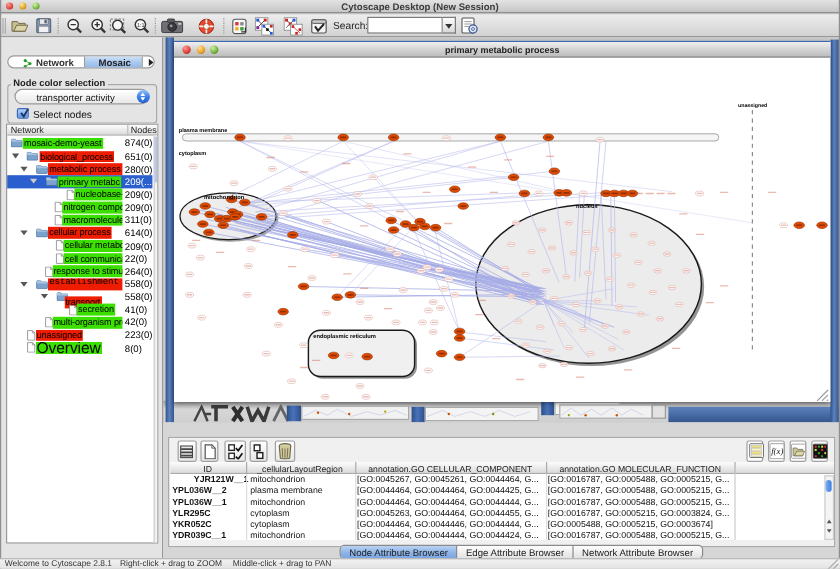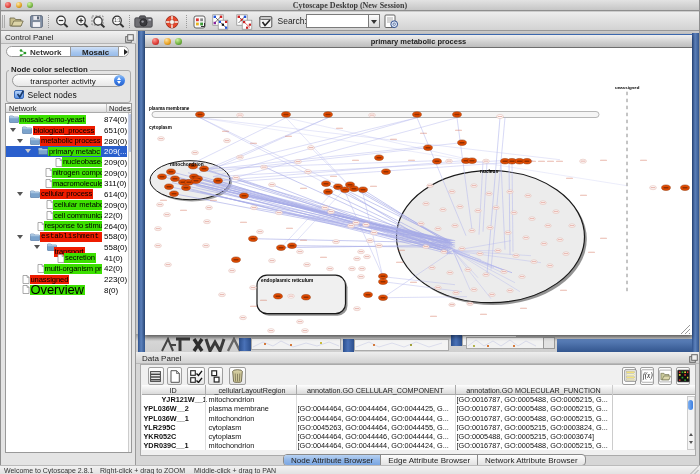--- a/index.html
+++ b/index.html
@@ -1,18 +1,18 @@
 <!DOCTYPE html>
 <html><head><meta charset="utf-8"><style>
 *{margin:0;padding:0;box-sizing:border-box;}
 body{width:700px;height:474px;font-family:"Liberation Sans",sans-serif;position:relative;overflow:hidden;background:#ccc;}
 .abs{position:absolute;}
 </style></head><body>
 
-<div class="abs" style="left:0;top:0;width:700px;height:10.5px;background:linear-gradient(#e3e3e3,#c6c6c6);border-bottom:1px solid #8e8e8e;font-family:Liberation Serif, serif;">
+<div class="abs" style="left:0;top:0;width:700px;height:10.5px;background:linear-gradient(#e3e3e3,#c6c6c6);border-bottom:1px solid #8e8e8e;">
  <div class="abs" style="left:5px;top:2.2px;width:6px;height:6px;border-radius:50%;background:radial-gradient(circle at 35% 30%,#ff9a94,#e0443e 60%,#a02622);"></div>
  <div class="abs" style="left:16.3px;top:2.2px;width:6px;height:6px;border-radius:50%;background:radial-gradient(circle at 35% 30%,#ffe9a8,#dfa123 60%,#a06d10);"></div>
  <div class="abs" style="left:26.6px;top:2.2px;width:6px;height:6px;border-radius:50%;background:radial-gradient(circle at 35% 30%,#d2f5a2,#77b544 60%,#47731f);"></div>
  <div class="abs" style="left:0;top:0.8px;width:700px;text-align:center;font-size:8px;font-weight:bold;color:#3a3a3a;">Cytoscape Desktop (New Session)</div>
 </div>
 
 <div class="abs" style="left:0;top:11.5px;width:700px;height:19.5px;background:linear-gradient(#ededed,#d2d2d2);border-bottom:1px solid #989898;">
  <div class="abs" style="left:2px;top:3px;width:1px;height:13px;background:#aaa;"></div>
  <div class="abs" style="left:4px;top:3px;width:1px;height:13px;background:#aaa;"></div>
 
@@ -634,27 +634,20 @@
 
     <svg class="abs" style="left:533px;top:288px" width="13" height="12" viewBox="0 0 13 12">
         <line x1="3" y1="11" x2="12" y2="2" stroke="#999" stroke-width="1"></line>
         <line x1="7" y1="11" x2="12" y2="6" stroke="#999" stroke-width="1"></line>
         <line x1="11" y1="11" x2="12" y2="10" stroke="#999" stroke-width="1"></line>
       </svg>
   </div>
 </div>
 
 <div class="abs" style="left:0;top:31px;width:136px;height:434px;background:#e4e4e4;border-right:1px solid #9a9a9a;">
-  <div class="abs" style="left:0;top:0;width:136px;height:13px;background:linear-gradient(#f2f2f2,#d8d8d8);border-bottom:1px solid #b5b5b5;">
-    <div class="abs" style="left:5px;top:2px;font-size:8px;color:#222;">Control Panel</div>
-    <svg class="abs" style="left:125px;top:2.5px" width="9" height="9" viewBox="0 0 9 9">
-        <rect x="0.7" y="2.7" width="5.6" height="5.6" fill="none" stroke="#666" stroke-width="1"></rect>
-        <rect x="2.7" y="0.7" width="5.6" height="5.6" fill="#eee" stroke="#666" stroke-width="1"></rect>
-      </svg>
-  </div>
 
   <div class="abs" style="left:6px;top:14.5px;width:123px;height:11.5px;background:#fff;border:1px solid #9a9a9a;border-radius:6px;overflow:hidden;">
     <svg class="abs" style="left:12px;top:2px" width="8" height="8" viewBox="0 0 8 8">
         <circle cx="2" cy="1.5" r="1.3" fill="#2a9a2a"></circle>
         <circle cx="2" cy="6.5" r="1.3" fill="#2a9a2a"></circle>
         <circle cx="6" cy="4" r="1.3" fill="#2a9a2a"></circle>
         <path d="M2 1.5 L6 4 L2 6.5" stroke="#2a9a2a" stroke-width="0.7" fill="none"></path>
       </svg>
     <div class="abs" style="left:23px;top:1px;font-size:8px;font-weight:bold;color:#333;">Network</div>
     <div class="abs" style="left:63px;top:0;width:49px;height:11.5px;background:linear-gradient(#cfe0f7,#a6c6ee 50%,#8fb5e8);border-left:1px solid #9a9a9a;border-right:1px solid #9a9a9a;"></div>
@@ -829,27 +822,20 @@
           <div style="position:absolute;left:28.5px;top:0.6px;max-width:72.0px;overflow:hidden;white-space:nowrap;background:#3ce000;color:#000;font-size:13px;line-height:9.6px;padding:0 1px;letter-spacing:-0.1px;">Overview</div>
           <div style="position:absolute;left:103px;top:1px;font-size:8px;color:#000;">8(0)</div>
         </div>
     </div>
     <div class="abs" style="left:121.5px;top:9.5px;width:5.5px;height:340px;background:#f2f2f2;border-left:1px solid #ccc;"></div>
     <div class="abs" style="left:122px;top:10px;width:4.5px;height:38px;background:linear-gradient(90deg,#cdd4e8,#9fb0d8);border-radius:2px;"></div>
   </div>
 </div>
 
 <div class="abs" style="left:136px;top:352px;width:564px;height:113px;background:#d6d6d6;">
-  <div class="abs" style="left:0;top:0;width:564px;height:11.5px;background:linear-gradient(#eee,#d2d2d2);border-bottom:1px solid #b8b8b8;">
-    <div class="abs" style="left:6px;top:1.5px;font-size:8px;color:#222;">Data Panel</div>
-    <svg class="abs" style="left:553px;top:1.5px" width="9" height="9" viewBox="0 0 9 9">
-        <rect x="0.7" y="2.7" width="5.6" height="5.6" fill="none" stroke="#666" stroke-width="1"></rect>
-        <rect x="2.7" y="0.7" width="5.6" height="5.6" fill="#eee" stroke="#666" stroke-width="1"></rect>
-      </svg>
-  </div>
   <div class="abs" style="left:4px;top:12px;width:556px;height:92px;background:#f0f0f0;border:1px solid #aaa;"></div>
 
   <div class="abs" style="left:11.5px;top:15px;width:16px;height:17.5px;border:1px solid #9f9f9f;border-radius:2px;background:linear-gradient(#fff,#e6e6e6);"></div>
   <div class="abs" style="left:31px;top:15px;width:15px;height:17.5px;border:1px solid #9f9f9f;border-radius:2px;background:linear-gradient(#fff,#e6e6e6);"></div>
   <div class="abs" style="left:51px;top:15px;width:17.5px;height:17.5px;border:1px solid #9f9f9f;border-radius:2px;background:linear-gradient(#fff,#e6e6e6);"></div>
   <div class="abs" style="left:72px;top:15px;width:15px;height:17.5px;border:1px solid #9f9f9f;border-radius:2px;background:linear-gradient(#fff,#e6e6e6);"></div>
   <div class="abs" style="left:92.5px;top:15px;width:17px;height:17.5px;border:1px solid #9f9f9f;border-radius:2px;background:linear-gradient(#fff,#e6e6e6);"></div>
   <div class="abs" style="left:486px;top:15px;width:14px;height:17.5px;border:1px solid #9f9f9f;border-radius:2px;background:#fdfdfd;"></div>
   <div class="abs" style="left:503.5px;top:15px;width:14px;height:17.5px;border:1px solid #9f9f9f;border-radius:2px;background:#fdfdfd;"></div>
   <div class="abs" style="left:521.5px;top:15px;width:14px;height:17.5px;border:1px solid #9f9f9f;border-radius:2px;background:#fdfdfd;"></div>
@@ -922,20 +908,21 @@
     <div style="position:absolute;left:63px;top:0;width:1px;height:9.6px;background:#aaa;"></div>
     <div style="position:absolute;left:154px;top:0;width:1px;height:9.6px;background:#aaa;"></div>
     <div style="position:absolute;left:313.5px;top:0;width:1px;height:9.6px;background:#aaa;"></div>
     <div style="position:absolute;left:470.5px;top:0;width:1px;height:9.6px;background:#aaa;"></div>
   </div>
 </div>
 <div class="abs" style="left:0;top:0;width:700px;height:474px;pointer-events:none;font-size:7.3px;color:#111;">
 <div style="position:absolute;left:141.5px;top:394.6px;width:546px;height:9.2px;background:#ffffff;">
       <span style="position:absolute;left:2px;top:0.6px;font-weight:bold;margin-left:18px;">YJR121W__1</span>
       <span style="position:absolute;left:67px;top:0.6px;">mitochondrion</span>
+      <span style="position:absolute;left:156px;top:0.6px;">[GO:0045267, GO:0045261, GO:0044464, G...</span>
       <span style="position:absolute;left:315px;top:0.6px;">[GO:0016787, GO:0005488, GO:0005215, G...</span>
     </div>
 <div style="position:absolute;left:141.5px;top:403.8px;width:546px;height:9.2px;background:#ffffff;">
       <span style="position:absolute;left:2px;top:0.6px;font-weight:bold;text-align:center;">YPL036W__2</span>
       <span style="position:absolute;left:67px;top:0.6px;">plasma membrane</span>
       <span style="position:absolute;left:156px;top:0.6px;">[GO:0044464, GO:0044464, GO:0044425, G...</span>
       <span style="position:absolute;left:315px;top:0.6px;">[GO:0016787, GO:0005488, GO:0005215, G...</span>
     </div>
 <div style="position:absolute;left:141.5px;top:413.0px;width:546px;height:9.2px;background:#ffffff;">
       <span style="position:absolute;left:2px;top:0.6px;font-weight:bold;">YPL036W__1</span>

